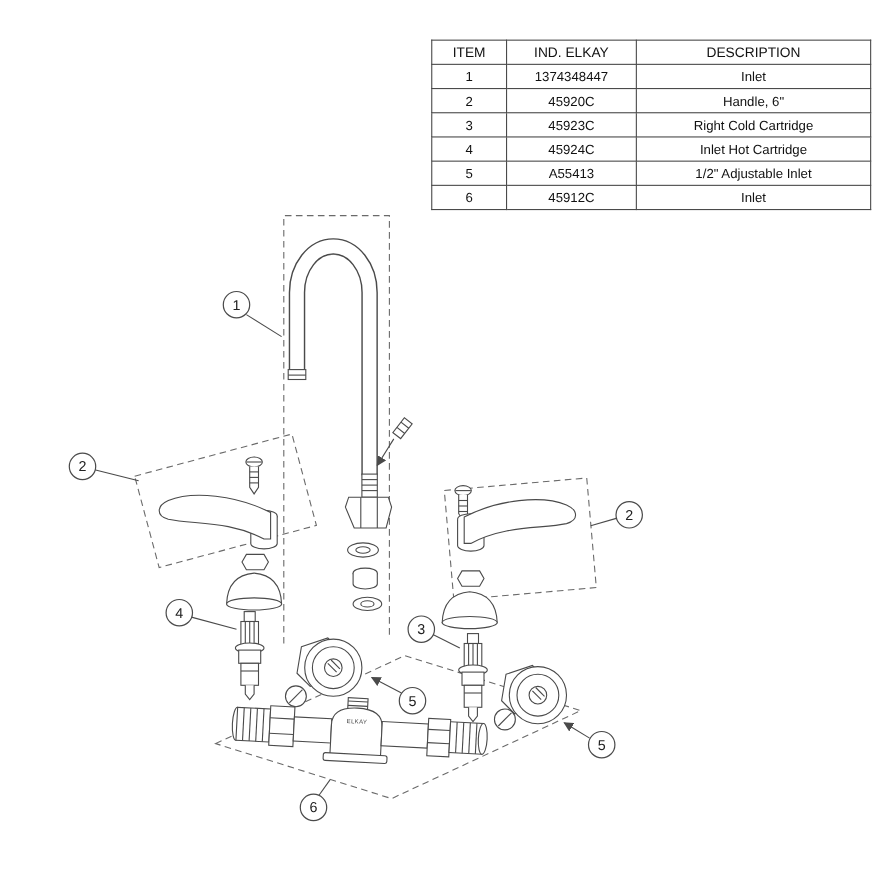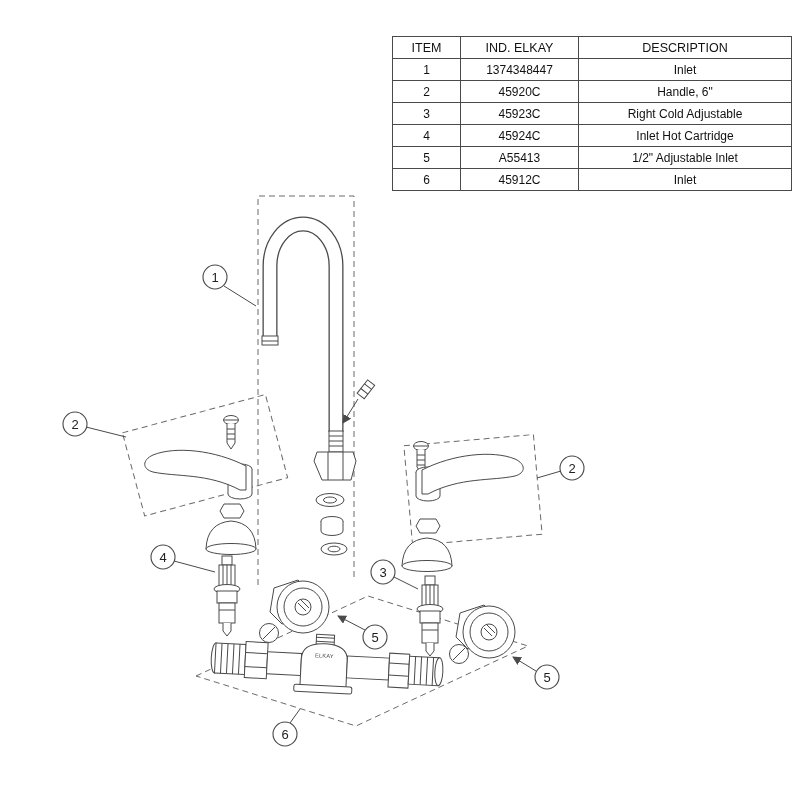--- a/index.html
+++ b/index.html
@@ -252,21 +252,21 @@
         <td>Inlet</td>
       </tr>
       <tr>
         <td>2</td>
         <td>45920C</td>
         <td>Handle, 6"</td>
       </tr>
       <tr>
         <td>3</td>
         <td>45923C</td>
-        <td>Right Cold Adjustable</td>
+        <td>Right Cold Cartridge</td>
       </tr>
       <tr>
         <td>4</td>
         <td>45924C</td>
         <td>Inlet Hot Cartridge</td>
       </tr>
       <tr>
         <td>5</td>
         <td>A55413</td>
         <td>1/2" Adjustable Inlet</td>

